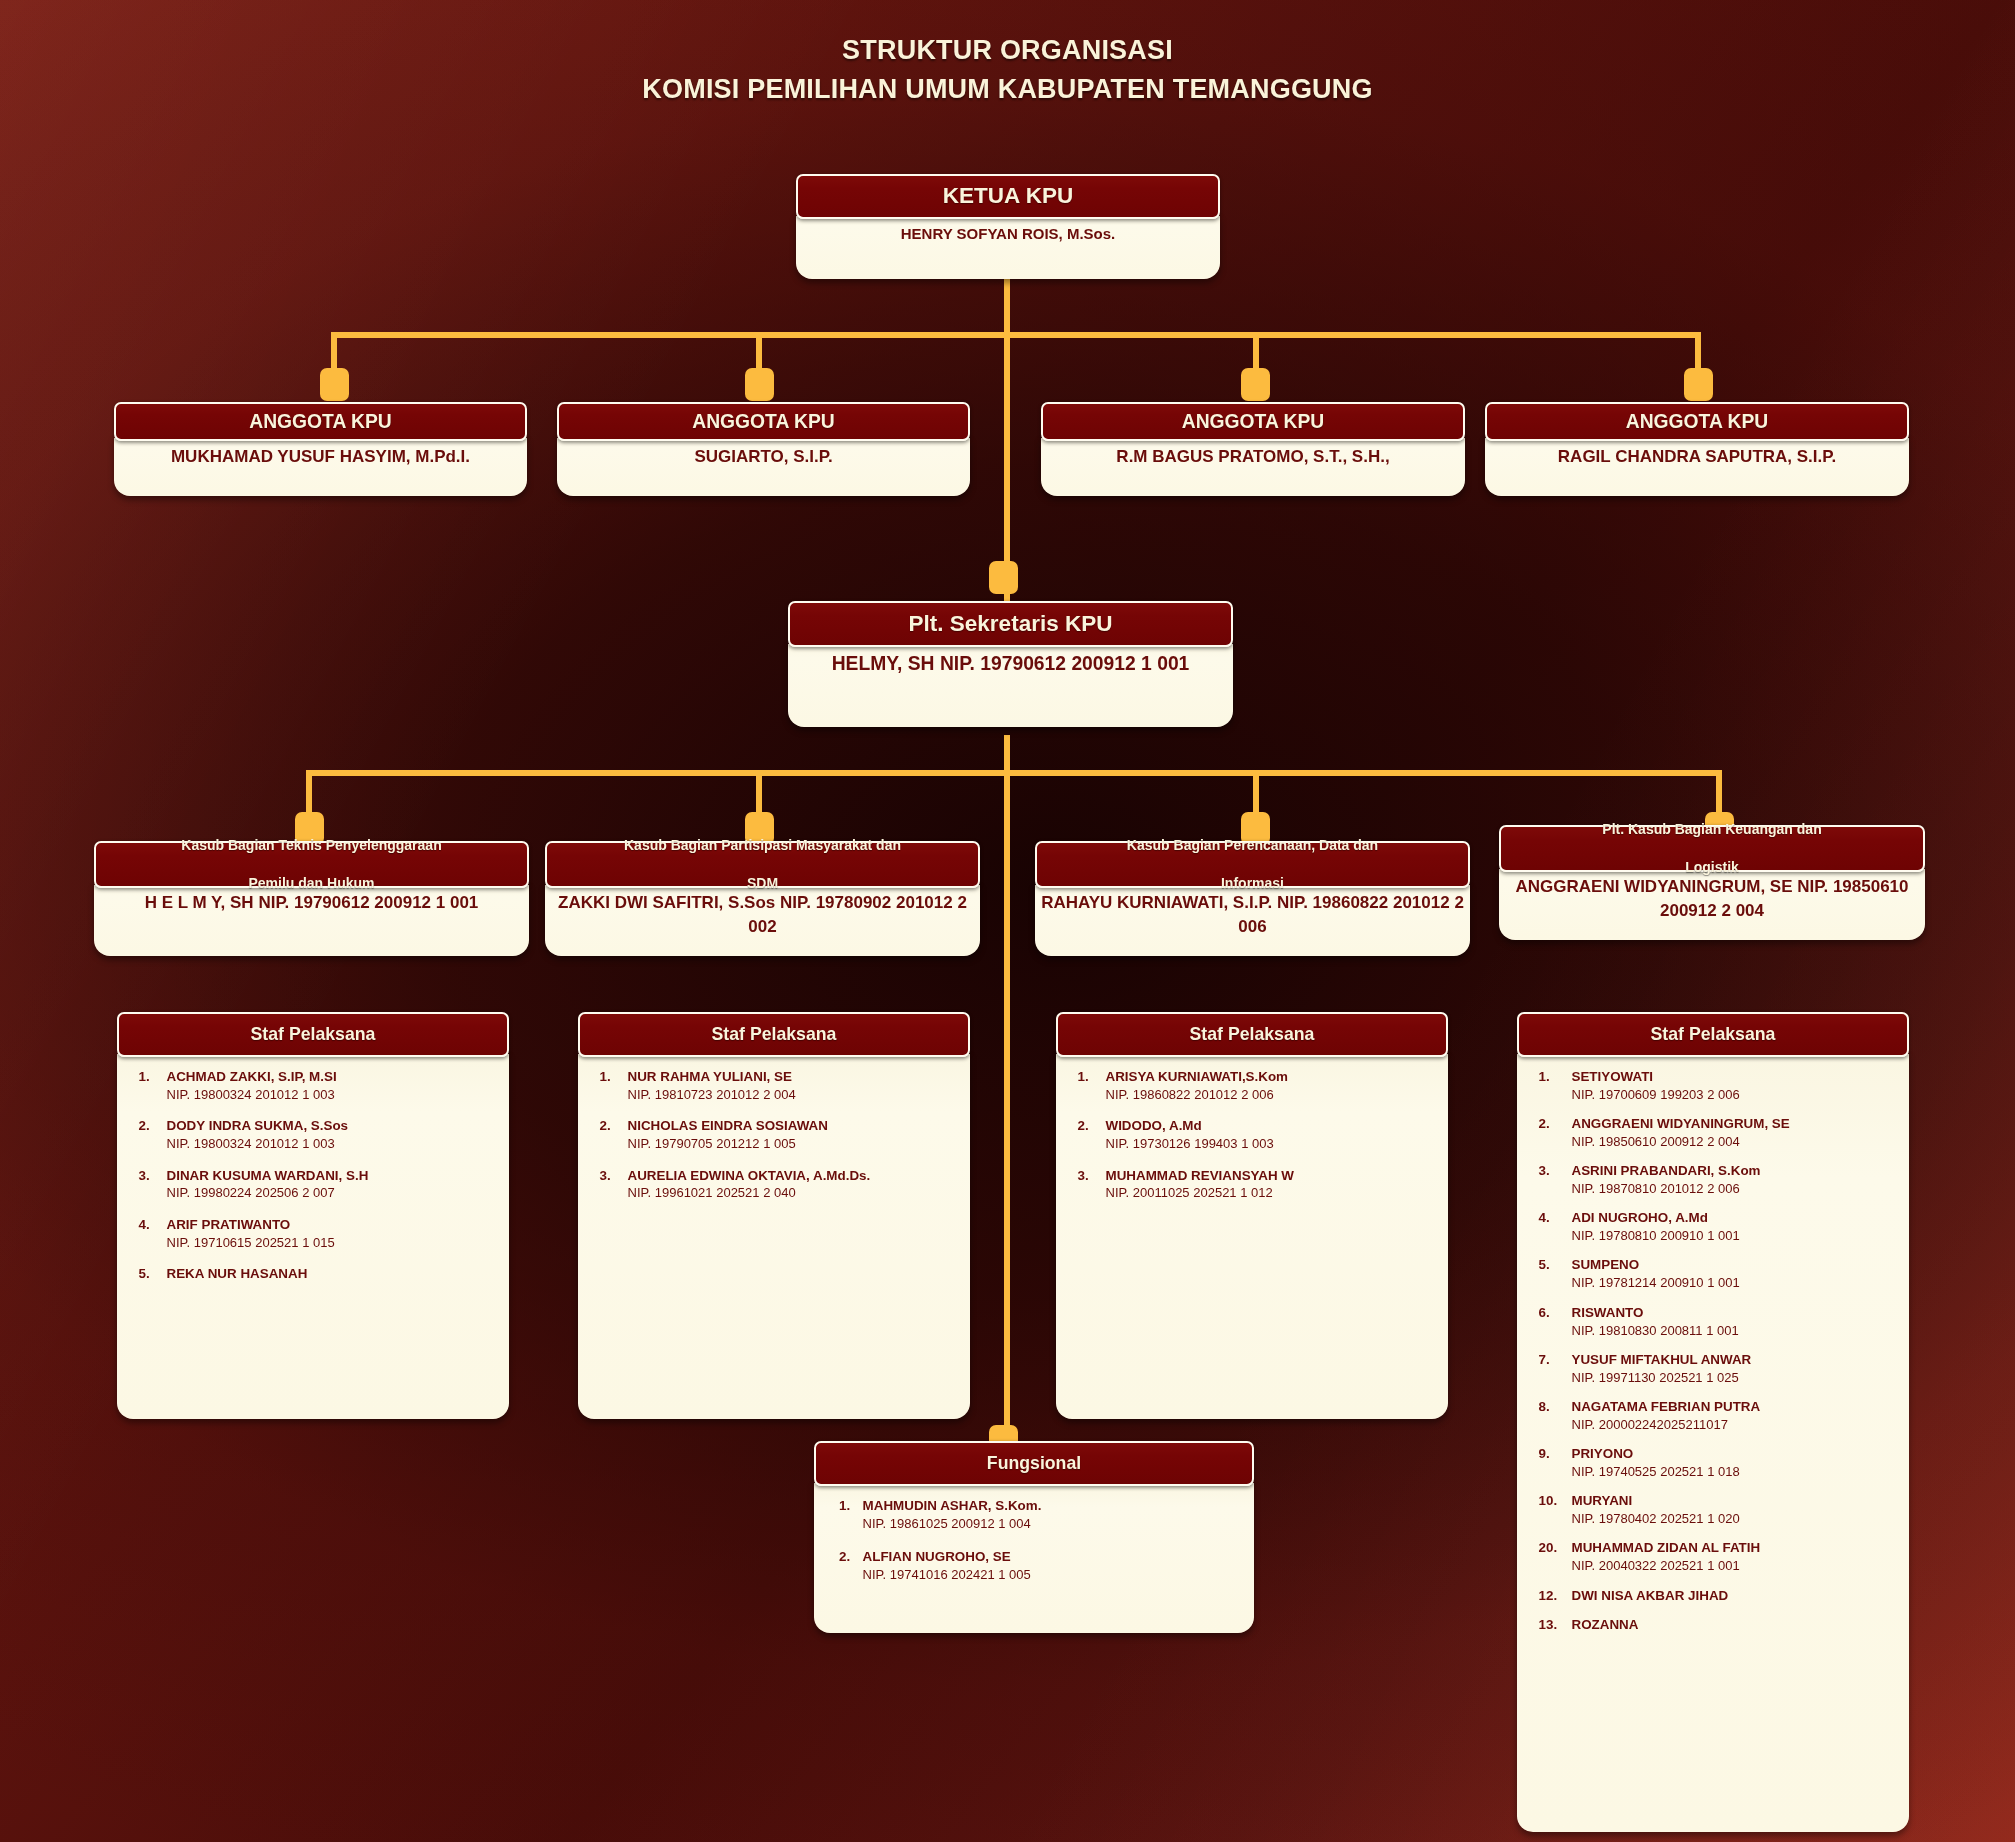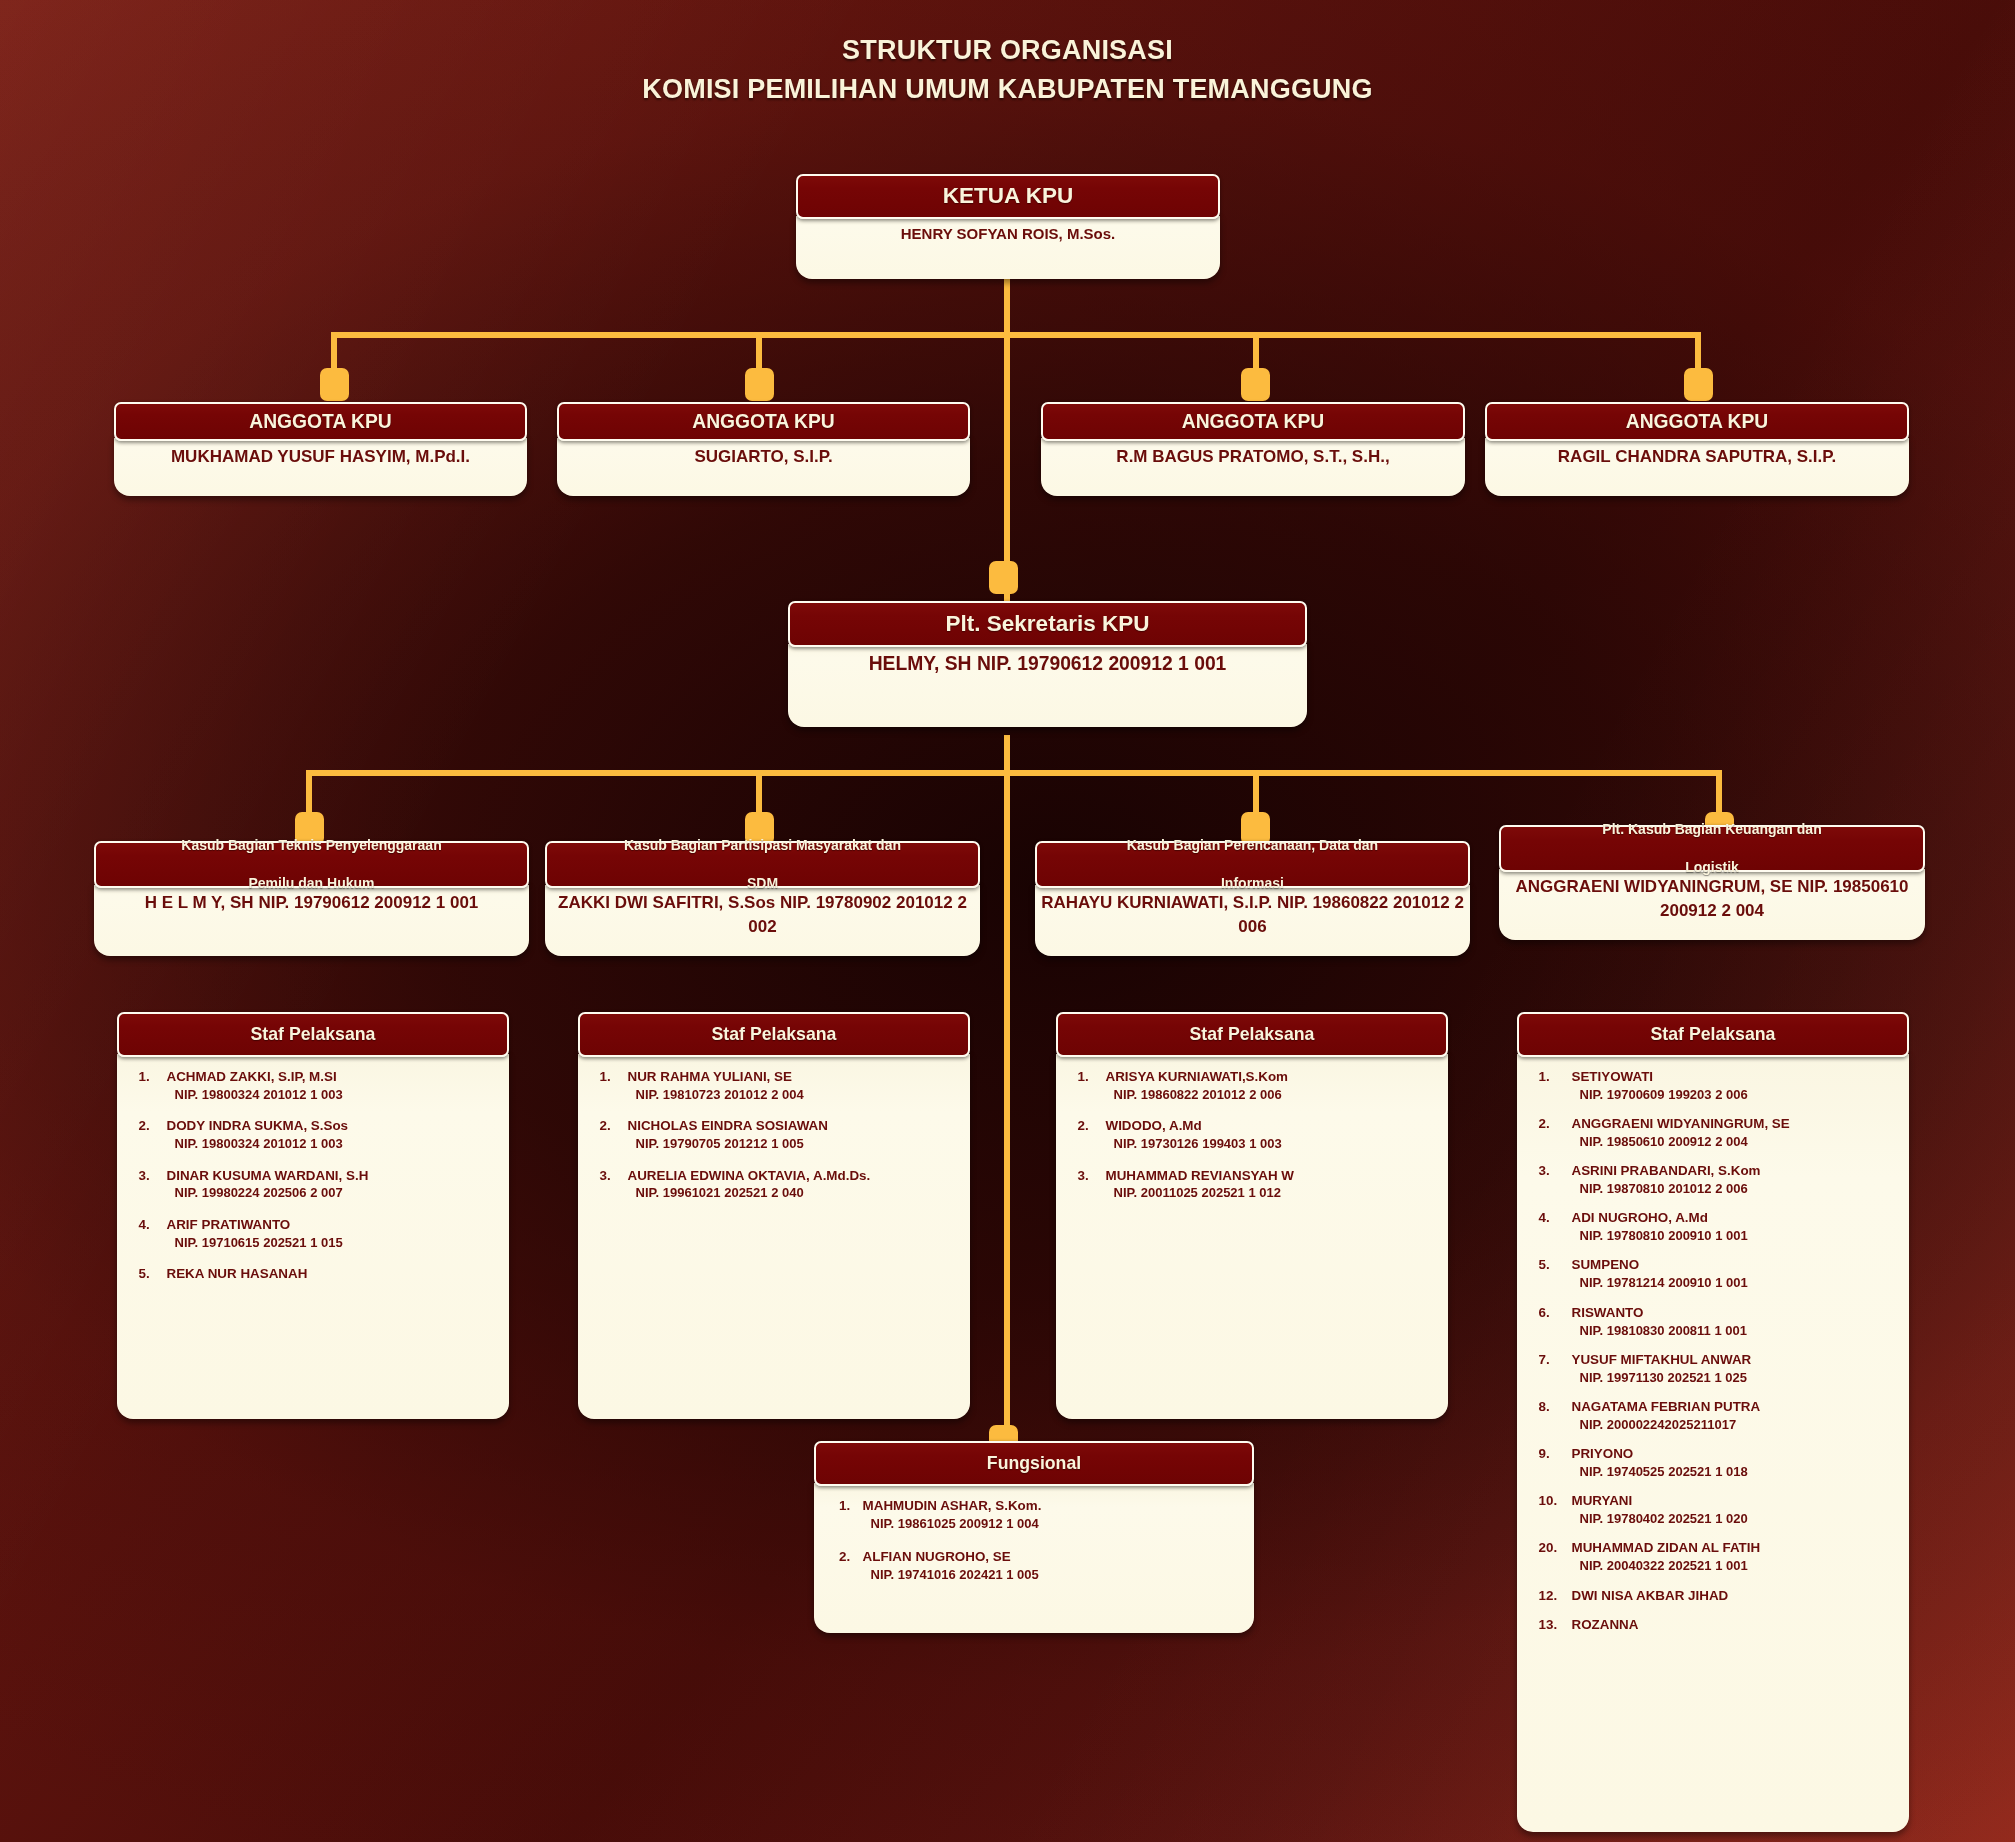--- a/index.html
+++ b/index.html
@@ -148,24 +148,23 @@
   ol.stafflist .who .sname {
     display: block;
     font-size: 13.4px;
     font-weight: bold;
     line-height: 1.34;
     white-space: nowrap;
   }
   ol.stafflist .who .snip {
     display: block;
     font-size: 13px;
-    font-weight: bold;
+    font-weight: normal;
     line-height: 1.34;
     white-space: nowrap;
-    margin-left: 8px;
   }
   ol.stafflist li.tight { margin-bottom: 4.3px; }
 
   
   .fungsional ol.stafflist { padding-left: 25px; }
   .fungsional ol.stafflist li { margin-bottom: 16px; }
   .fungsional ol.stafflist .idx { flex: 0 0 23.6px; }
 
   
   .staf-4 ol.stafflist .idx { flex: 0 0 33px; }
@@ -254,21 +253,21 @@
 
   <div class="node anggota" style="left:1485px; top:402px; width:424px;">
     <div class="node-head">
       <span>ANGGOTA KPU</span>
     </div>
     <div class="node-body">
       <span class="nm">RAGIL CHANDRA SAPUTRA, S.I.P.</span>
     </div>
   </div>
 
-  <div class="node sekretaris" style="left:788px; top:601px; width:519px;border-radius:28px;">
+  <div class="node sekretaris" style="left:788px; top:601px; width:445px;border-radius:28px;">
     <div class="node-head">
       <span>Plt. Sekretaris KPU</span>
     </div>
     <div class="node-body">
       <span class="nm">HELMY, SH</span>
       <span class="nip">NIP. 19790612 200912 1 001</span>
     </div>
   </div>
 
   <div class="node kasub" style="left:94px; top:841px; width:435px;">

